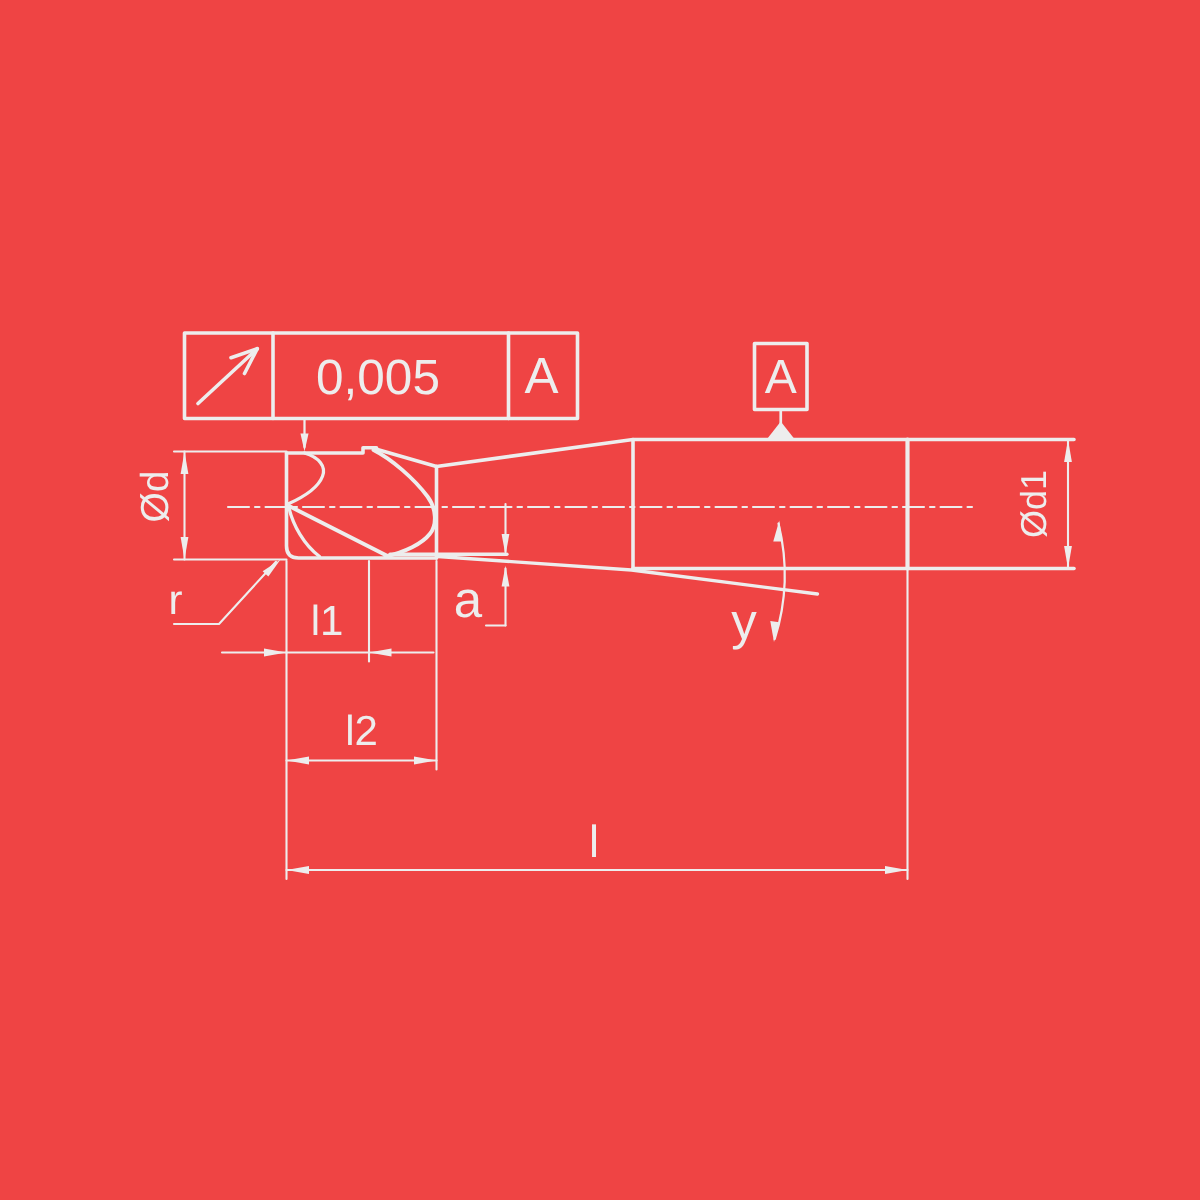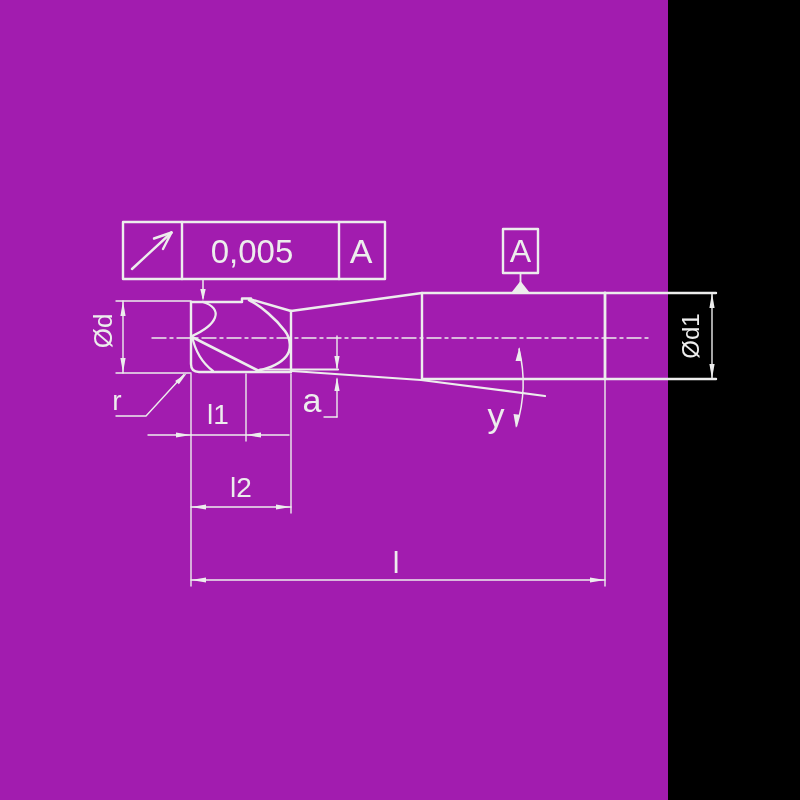--- a/index.html
+++ b/index.html
@@ -2,21 +2,21 @@
 <html><head>
 <meta charset="utf-8">
 <style>
   html,body{margin:0;padding:0;}
   body{
     width:800px;height:800px;
     background:#000000;
     font-family:"Liberation Sans","DejaVu Sans",sans-serif;
     overflow:hidden;
   }
-  .stage{position:relative;width:668px;height:800px;background:#a21caf;}
+  .stage{position:relative;width:800px;height:800px;background:#ef4444;}
   svg text{
     fill:#ededed;
     font-family:"Liberation Sans","DejaVu Sans",sans-serif;
   }
 </style>
 </head>
 <body>
 
 <div class="stage">
 <svg width="800" height="800" viewBox="0 0 800 800" stroke-linecap="round" stroke-linejoin="round">

